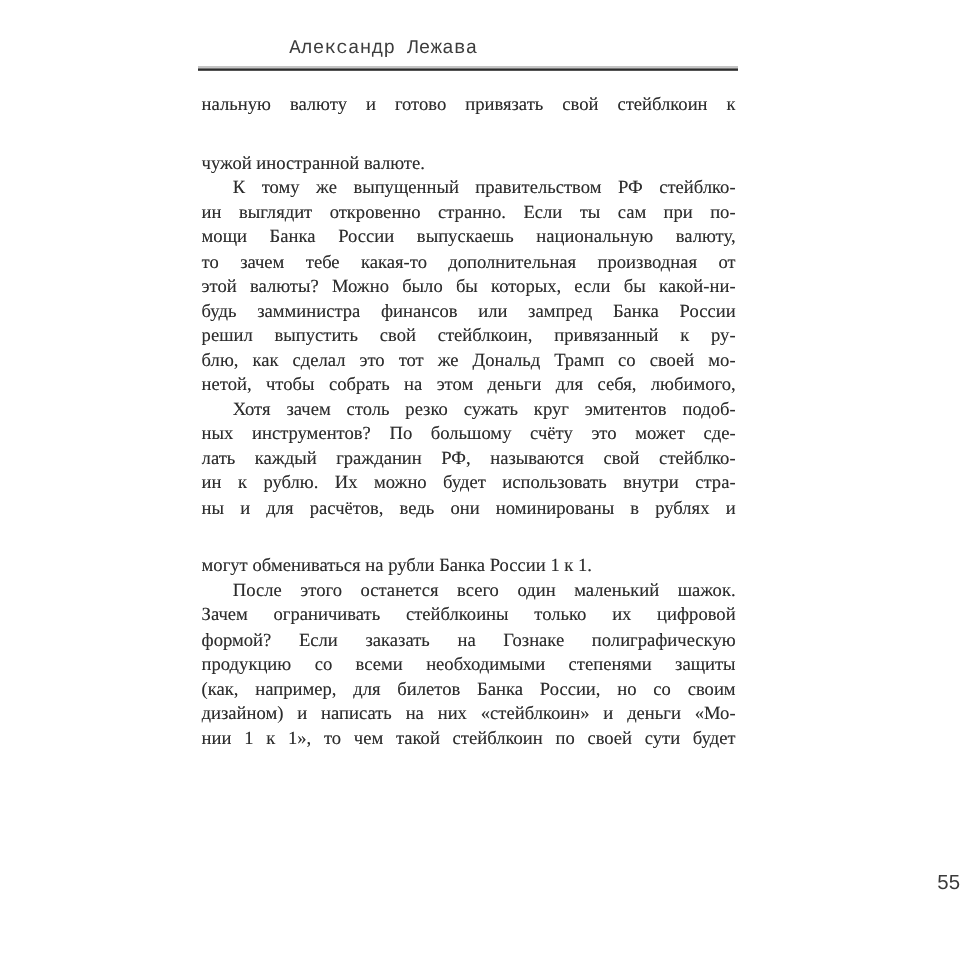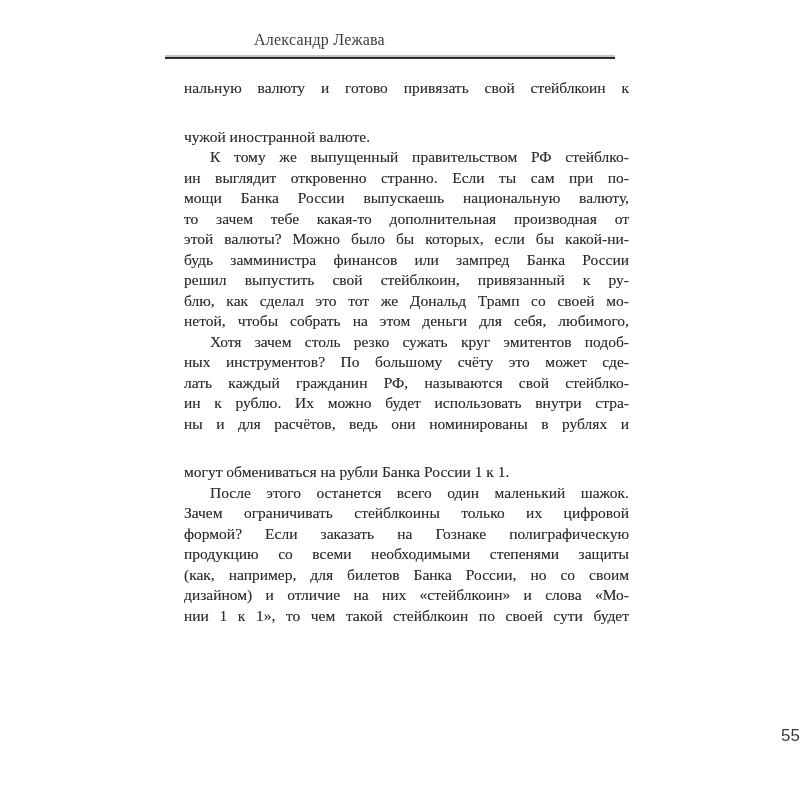--- a/index.html
+++ b/index.html
@@ -21,21 +21,21 @@
     background: var(--c-background);
     overflow: hidden;
     font-family: "Liberation Serif", "DejaVu Serif", serif;
   }
   .running-head {
     position: absolute;
     top: 31px;
     left: 0;
     width: 639px;
     text-align: center;
-    font-family: Liberation Serif, serif;
+    font-family: Liberation Mono, monospace;
     font-size: 16px;
     letter-spacing: 0.2px;
     color: var(--c-header-text);
   }
   .head-rule {
     position: absolute;
     top: 55px;
     left: 165px;
     width: 450px;
   }
@@ -43,21 +43,21 @@
     height: 1.5px;
     background: var(--c-rule-light);
   }
   .head-rule-dark {
     height: 2.5px;
     background: var(--c-rule-dark);
   }
   .body-text {
     position: absolute;
     top: 78px;
-    left: 184px;
+    left: 168px;
     width: 445px;
     font-size: 15.5px;
     color: var(--c-text);
     text-shadow: 0 0 0.5px rgba(45,45,45,0.45);
   }
   .paragraph {
     margin: 0;
     padding: 0;
   }
   .line {
@@ -121,20 +121,20 @@
         <div class="line">ин к рублю. Их можно будет использовать внутри стра-</div>
         <div class="line">ны и для расчётов, ведь они номинированы в рублях и</div>
         <div class="line lastline">могут обмениваться на рубли Банка России 1 к 1.</div>
       </div>
       <div class="paragraph">
         <div class="line indent">После этого останется всего один маленький шажок.</div>
         <div class="line">Зачем ограничивать стейблкоины только их цифровой</div>
         <div class="line">формой? Если заказать на Гознаке полиграфическую</div>
         <div class="line">продукцию со всеми необходимыми степенями защиты</div>
         <div class="line">(как, например, для билетов Банка России, но со своим</div>
-        <div class="line">дизайном) и отличие на них «стейблкоин» и слова «Мо-</div>
+        <div class="line">дизайном) и написать на них «стейблкоин» и деньги «Мо-</div>
         <div class="line">нии 1 к 1», то чем такой стейблкоин по своей сути будет</div>
       </div>
     </div>
 
   <div class="page-number">55</div>
 
 </div>
 
 </body></html>

